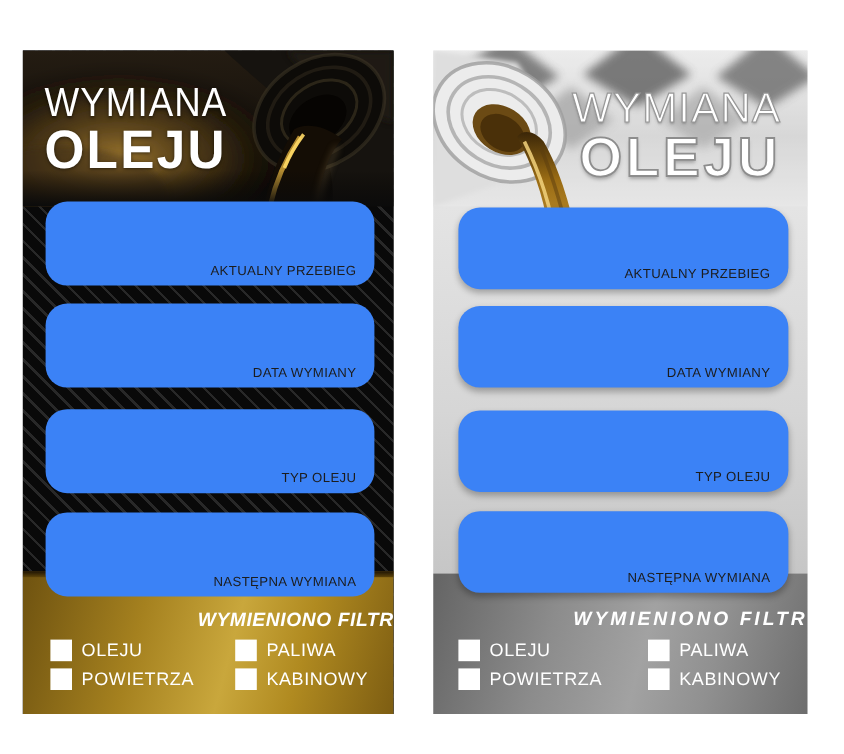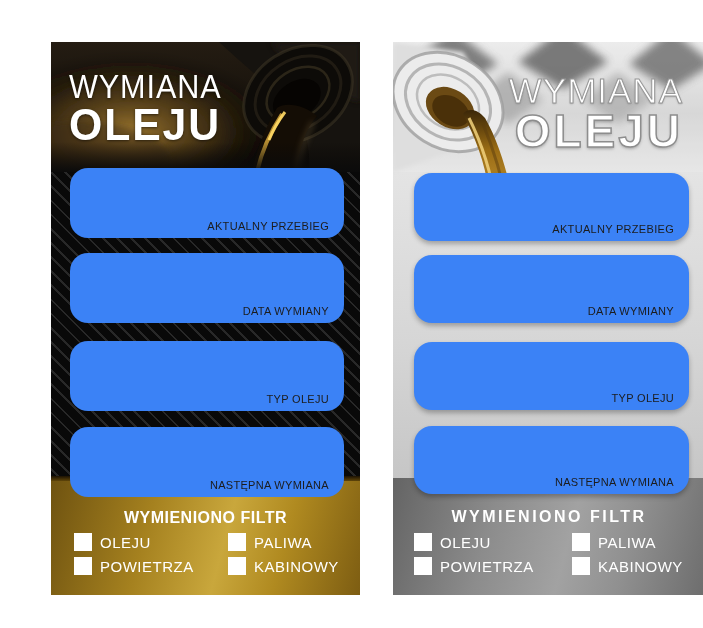--- a/index.html
+++ b/index.html
@@ -1,20 +1,20 @@
 <!DOCTYPE html>
 <html><head>
 <meta charset="utf-8">
 <style>
   html,body{margin:0;padding:0;}
   body{
     width:703px;height:628px;background:#ffffff;position:relative;
     font-family:"Liberation Sans", sans-serif;overflow:hidden;
   }
-  .label{position:absolute;top:42px;height:553px;overflow:hidden;margin-left:32px;}
+  .label{position:absolute;top:42px;height:553px;overflow:hidden;}
   .label-dark{left:19px;width:309px;background:#0b0b0b;}
   .label-light{
     left:361px;width:312px;
     background:linear-gradient(180deg,#ececec 0px,#e4e4e4 130px,#d6d6d6 300px,#c6c6c6 436px,#c6c6c6 100%);
   }
   .stripes{
     position:absolute;inset:0;z-index:0;
     background:repeating-linear-gradient(45deg,#090909 0px,#090909 8px,#282828 8px,#282828 10px);
   }
   .header-art{position:absolute;top:0;left:0;z-index:1;display:block;}
@@ -57,21 +57,21 @@
   }
   .footer-dark::before{
     content:"";position:absolute;top:0;left:0;right:0;height:5px;
     background:linear-gradient(180deg,#1c1203,#5f4509);
   }
   .footer-light{
     top:436px;height:117px;
     background:linear-gradient(105deg,#646464 0%,#8c8c8c 32%,#a2a2a2 56%,#909090 74%,#6d6d6d 100%);
   }
   .footer-heading{
-    position:absolute;left:0;width:100%;text-align:center;color:#fff;font-weight:700;
+    position:absolute;left:0;width:100%;text-align:right;color:#fff;font-weight:700;font-style:italic;
   }
   .footer-dark .footer-heading{top:33px;font-size:16px;letter-spacing:.5px;}
   .footer-light .footer-heading{top:30px;font-size:16px;letter-spacing:2.5px;}
   .check-item{position:absolute;height:19px;color:#ffffff;font-size:15px;}
   .check-item .box{position:absolute;left:0;top:0;width:18px;height:18px;background:#ffffff;}
   .check-item .txt{position:absolute;left:26px;top:1px;letter-spacing:.5px;white-space:nowrap;}
   .footer-dark .ci1{left:23px;top:57px}
   .footer-dark .ci2{left:177px;top:57px}
   .footer-dark .ci3{left:23px;top:81px}
   .footer-dark .ci4{left:177px;top:81px}

